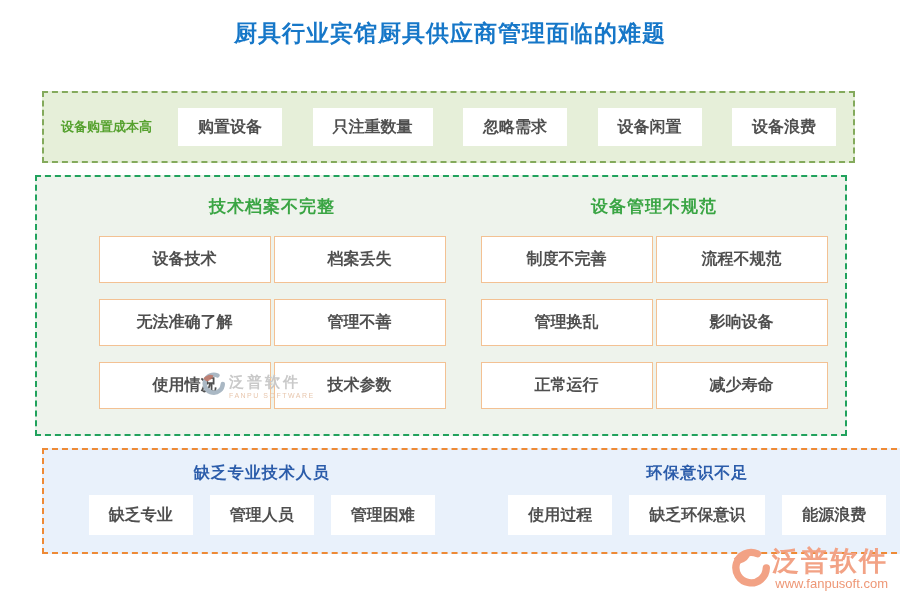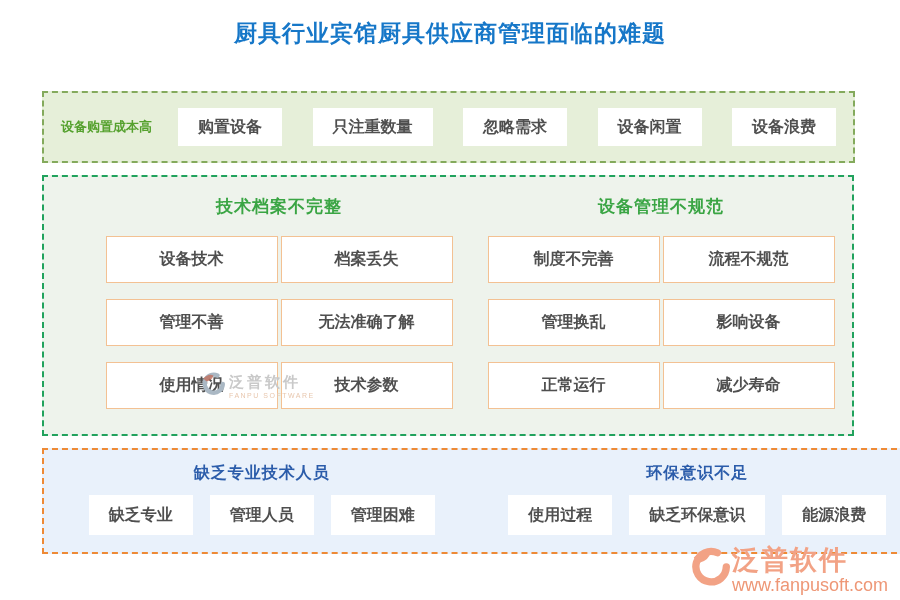--- a/index.html
+++ b/index.html
@@ -18,21 +18,21 @@
     background:var(--c-s1_bg,#e6efd9);border:2px dashed var(--c-s1_border,#84aa5c);
   }
   .cost-row{display:flex;align-items:center;height:100%;padding:0 17px;box-sizing:border-box;}
   .cost-label{font-size:13px;font-weight:bold;color:var(--c-s1_label,#55a12e);white-space:nowrap;}
   .cost-list{flex:1;display:flex;justify-content:space-between;margin-left:26px;}
   .box-plain{
     background:#fff;height:38px;line-height:38px;padding:0 20px;
     font-weight:bold;font-size:16px;color:var(--c-box_text,#4f4f4f);white-space:nowrap;
   }
   .sec-mid{
-    left:42px;top:175px;width:812px;height:261px;
+    left:35px;top:175px;width:812px;height:261px;
     background:var(--c-s2_bg,#eef3ec);border:2px dashed var(--c-s2_border,#21a25d);padding-left:44px;
   }
   .mid-cols{display:flex;height:100%;}
   .mid-col{flex:1;display:flex;flex-direction:column;align-items:center;padding-top:18px;box-sizing:border-box;}
   .mid-header{font-size:17px;font-weight:bold;color:var(--c-s2_header,#3aa544);letter-spacing:1px;}
   .mid-grid{display:grid;grid-template-columns:172px 172px;gap:16px 3px;margin-top:18px;}
   .box-bordered{
     background:#fff;border:1px solid var(--c-box_border,#f3c193);height:45px;
     display:flex;align-items:center;justify-content:center;
     font-weight:bold;font-size:16px;color:var(--c-box_text,#4f4f4f);white-space:nowrap;
@@ -48,21 +48,21 @@
   .bot-row .box-plain{height:40px;line-height:40px;}
   
   .wm{position:absolute;left:200px;top:371px;display:flex;align-items:center;gap:4px;z-index:5;}
   .wm-texts{display:flex;flex-direction:column;line-height:1;}
   .wm-brand{font-size:15px;font-weight:bold;color:var(--c-wm_text,#c9c9c9);letter-spacing:3px;}
   .wm-en{font-size:7px;color:var(--c-wm_sub,#e8c7ae);letter-spacing:1.5px;margin-top:3px;}
   
   .brandmark{position:absolute;right:12px;bottom:6px;display:flex;align-items:flex-start;gap:2px;z-index:5;}
   .bm-texts{display:flex;flex-direction:column;line-height:1;}
   .bm-brand{font-size:27px;font-weight:bold;color:var(--c-brand,#f2a285);letter-spacing:2px;}
-  .bm-url{font-size:18px;color:var(--c-brand_url,#ee9776);margin-top:2px;align-self:flex-end;}
+  .bm-url{font-size:13px;color:var(--c-brand_url,#ee9776);margin-top:2px;align-self:flex-end;}
 </style>
 </head>
 <body>
 
 <div class="canvas">
 
   <h1 class="title">厨具行业宾馆厨具供应商管理面临的难题</h1>
 
   <div class="sec sec-cost">
     <div class="cost-row">
@@ -77,22 +77,22 @@
     </div>
   </div>
 
   <div class="sec sec-mid">
     <div class="mid-cols">
       <div class="mid-col">
         <div class="mid-header">技术档案不完整</div>
         <div class="mid-grid">
             <div class="box-bordered">设备技术</div>
             <div class="box-bordered">档案丢失</div>
+            <div class="box-bordered">无法准确了解</div>
             <div class="box-bordered">管理不善</div>
-            <div class="box-bordered">无法准确了解</div>
             <div class="box-bordered">使用情况</div>
             <div class="box-bordered">技术参数</div>
           </div>
       </div>
       <div class="mid-col">
         <div class="mid-header">设备管理不规范</div>
         <div class="mid-grid">
             <div class="box-bordered">制度不完善</div>
             <div class="box-bordered">流程不规范</div>
             <div class="box-bordered">管理换乱</div>

